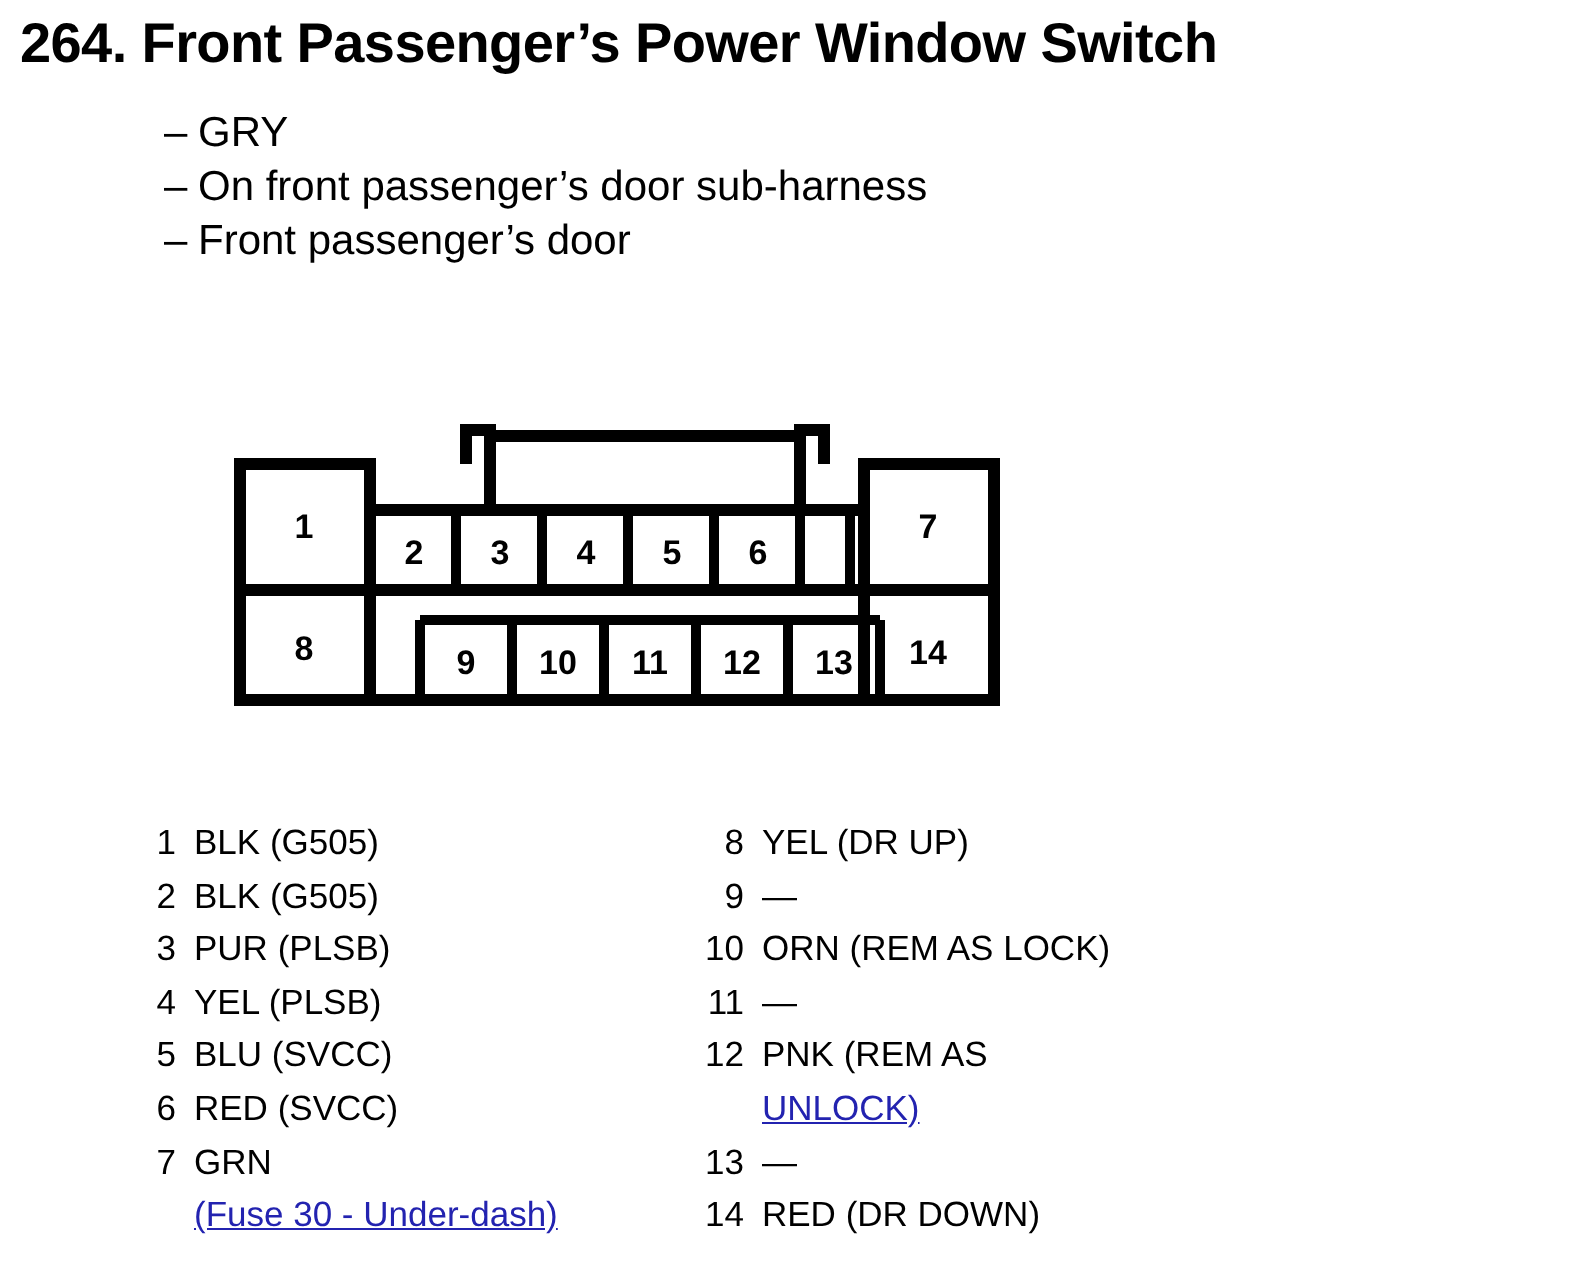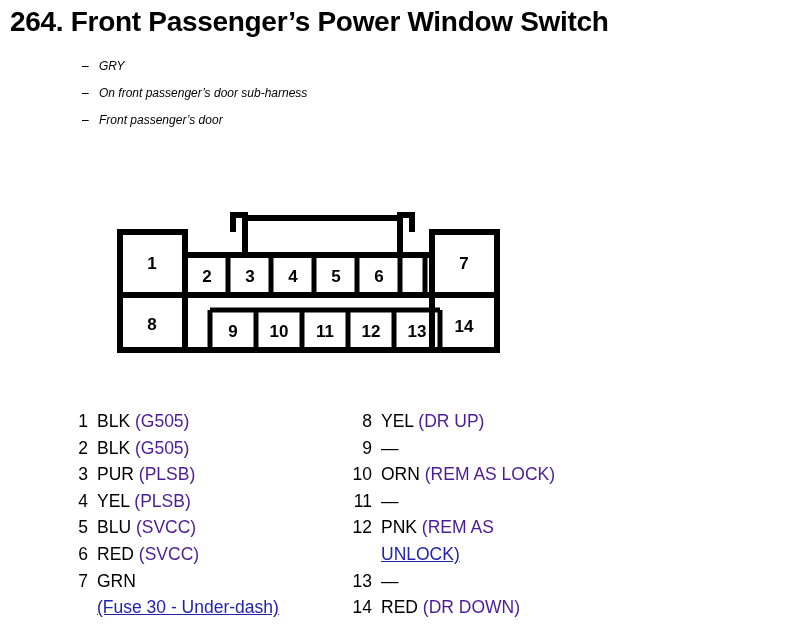--- a/index.html
+++ b/index.html
@@ -27,23 +27,22 @@
     font-weight: bold;
     letter-spacing: -0.3px;
     white-space: nowrap;
     line-height: 32px;
   }
 
   #attr-list {
     position: absolute;
     left: 82px;
     top: 53px;
-    font-size: 12px;
+    font-size: 21px;
     line-height: 27px;
-    font-style: italic;
   }
   #attr-list .attr-row {
     white-space: nowrap;
   }
   #attr-list .dash {
     display: inline-block;
     width: 17px;
   }
 
   
@@ -86,21 +85,21 @@
   }
   .pin-body {
     margin-left: 9px;
     white-space: normal;
   }
   .wire {
     color: #000000;
     text-align: right;
   }
   .circuit {
-    color: #4c1d95;
+    color: #000000;
   }
   .pin-cont {
     margin-left: 33px;
     color: #2323b0;
     white-space: nowrap;
     text-decoration: underline;
   }
   .empty-dash {
     color: #000000;
     letter-spacing: 0;

